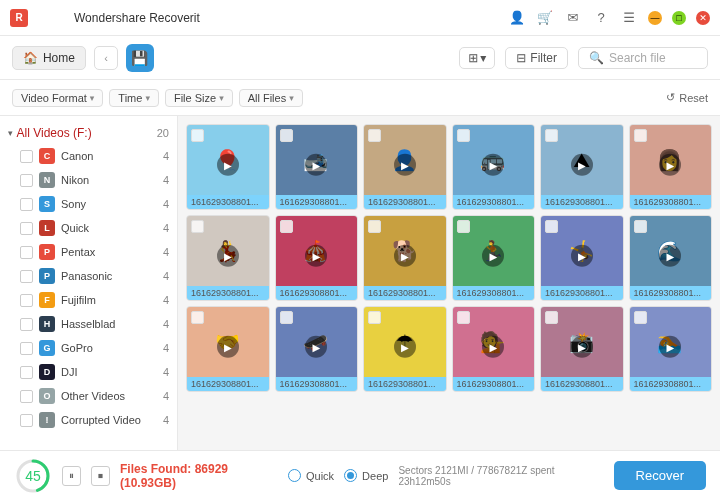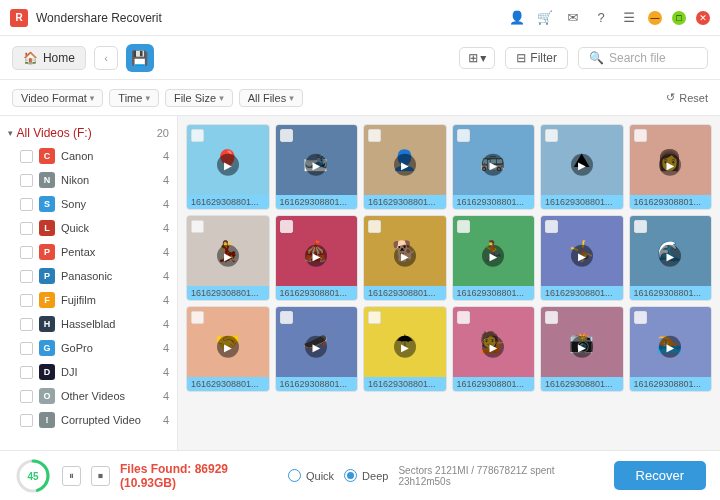--- a/index.html
+++ b/index.html
@@ -2,21 +2,21 @@
 <html><head>
   <meta charset="utf-8">
   <style>
     * { box-sizing: border-box; margin: 0; padding: 0; }
     body { font-family: -apple-system, BlinkMacSystemFont, 'Segoe UI', sans-serif; font-size: 12px; background: #f5f5f5; width: 720px; height: 500px; overflow: hidden; }
 
     
     .title-bar { display: flex; align-items: center; justify-content: space-between; background: #fff; height: 36px; padding: 0 10px; border-bottom: 1px solid #e8e8e8; }
     .title-bar-left { display: flex; align-items: center; gap: 8px; }
     .app-icon { width: 18px; height: 18px; background: #e74c3c; border-radius: 3px; display: flex; align-items: center; justify-content: center; color: white; font-size: 10px; font-weight: bold; }
-    .app-title { font-size: 12px; color: #333; font-weight: 500; }
+    .app-title { font-size: 12px; color: #333; font-weight: 500; margin-left: 38px; }
     .title-bar-right { display: flex; align-items: center; gap: 10px; }
     .title-icon { width: 18px; height: 18px; display: flex; align-items: center; justify-content: center; color: #666; font-size: 13px; cursor: pointer; }
     .win-btn { width: 14px; height: 14px; border-radius: 50%; display: flex; align-items: center; justify-content: center; font-size: 9px; cursor: pointer; }
     .win-minimize { background: #f5a623; }
     .win-maximize { background: #7ed321; }
     .win-close { background: #e74c3c; color: white; }
 
     
     .nav-bar { display: flex; align-items: center; background: #fff; height: 44px; padding: 0 12px; border-bottom: 1px solid #e8e8e8; gap: 8px; }
     .home-btn { display: flex; align-items: center; gap: 5px; background: #f0f0f0; border: 1px solid #ddd; border-radius: 5px; padding: 4px 10px; cursor: pointer; font-size: 12px; color: #333; }
@@ -60,21 +60,21 @@
     .video-thumb { background: #ddd; border-radius: 4px; overflow: hidden; cursor: pointer; position: relative; border: 1px solid #e0e0e0; }
     .thumb-bg { width: 100%; height: 70px; display: flex; align-items: center; justify-content: center; font-size: 22px; }
     .play-icon { position: absolute; top: 50%; left: 50%; transform: translate(-50%, -60%); width: 22px; height: 22px; background: rgba(0,0,0,0.45); border-radius: 50%; display: flex; align-items: center; justify-content: center; color: white; font-size: 10px; }
     .thumb-check { position: absolute; top: 4px; left: 4px; width: 13px; height: 13px; border: 1px solid #ddd; border-radius: 2px; background: rgba(255,255,255,0.8); }
     .thumb-label { font-size: 9px; color: #555; padding: 2px 4px; white-space: nowrap; overflow: hidden; text-overflow: ellipsis; background: #7dd3fc; }
 
     
     .bottom-bar { display: flex; align-items: center; background: #fff; height: 50px; padding: 0 14px; border-top: 1px solid #e8e8e8; gap: 10px; }
     .progress-ring { position: relative; width: 38px; height: 38px; flex-shrink: 0; }
     .progress-ring svg { transform: rotate(-90deg); }
-    .progress-text { position: absolute; top: 50%; left: 50%; transform: translate(-50%, -50%); font-size: 10px; font-weight: bold; color: #2ecc71; }
+    .progress-text { position: absolute; top: 50%; left: 50%; transform: translate(-50%, -50%); font-size: 14px; font-weight: normal; color: #2ecc71; }
     .files-found { font-size: 12px; color: #333; }
     .files-found span { color: #e74c3c; font-weight: 600; }
     .scan-controls { display: flex; align-items: center; gap: 10px; margin-left: auto; }
     .scan-mode { display: flex; align-items: center; gap: 5px; font-size: 11px; color: #555; cursor: pointer; }
     .scan-mode-circle { width: 13px; height: 13px; border-radius: 50%; border: 1px solid #3498db; display: flex; align-items: center; justify-content: center; }
     .scan-mode-dot { width: 7px; height: 7px; border-radius: 50%; background: #3498db; }
     .scan-info { font-size: 10px; color: #888; }
     .recover-btn { background: #3498db; color: white; border: none; border-radius: 5px; padding: 7px 22px; font-size: 13px; font-weight: 500; cursor: pointer; margin-left: 12px; }
     .pause-btn, .stop-btn { width: 20px; height: 20px; border: 1px solid #ccc; border-radius: 3px; display: flex; align-items: center; justify-content: center; cursor: pointer; color: #666; font-size: 10px; }
 

